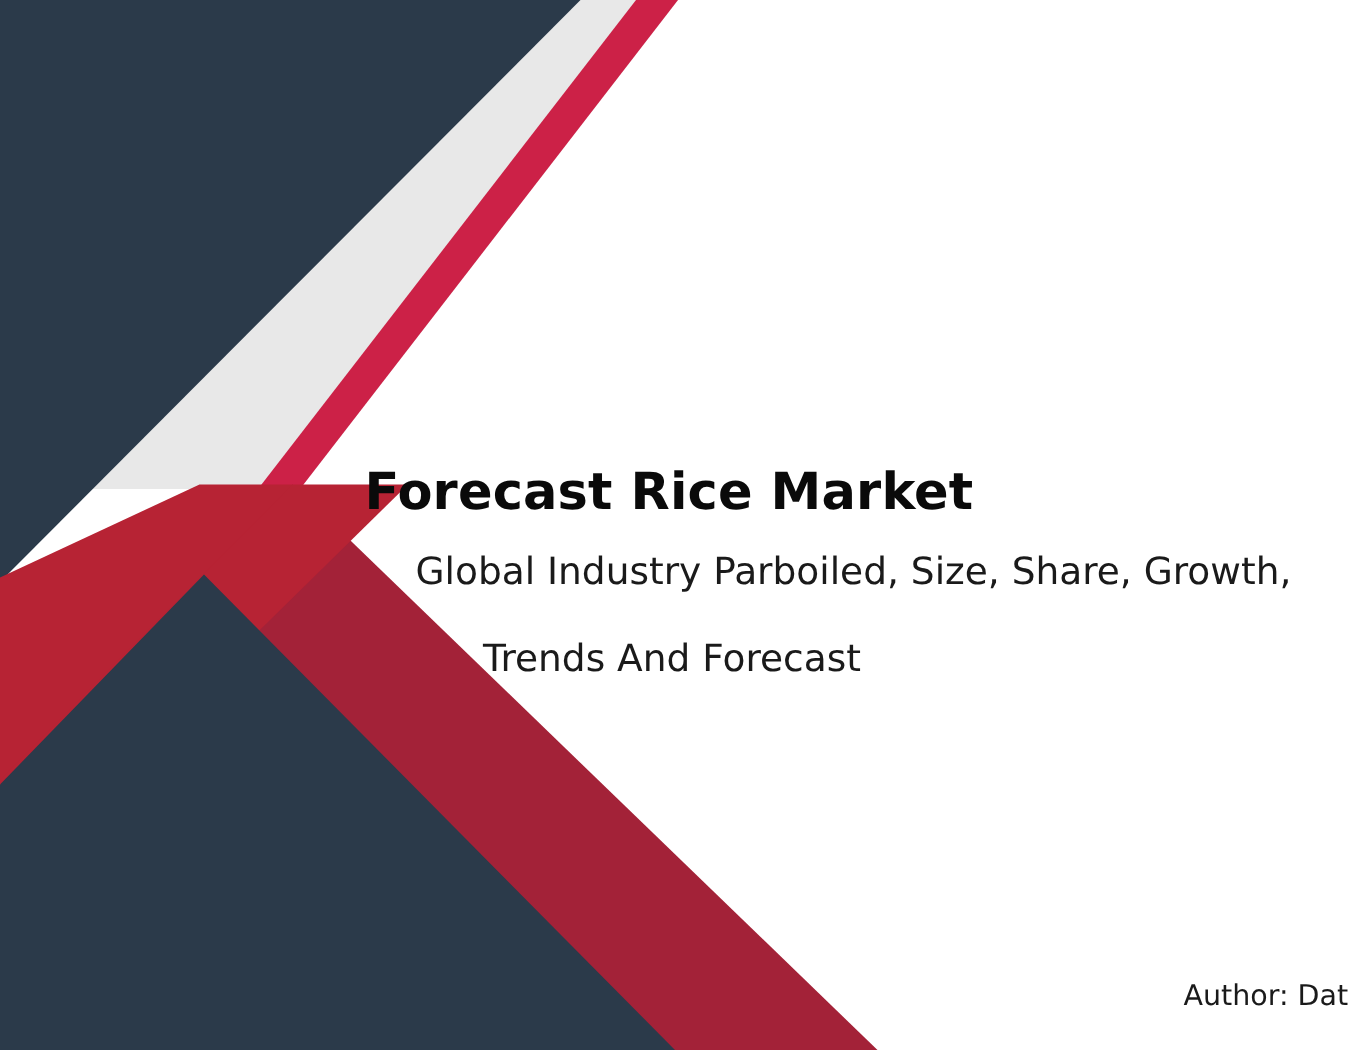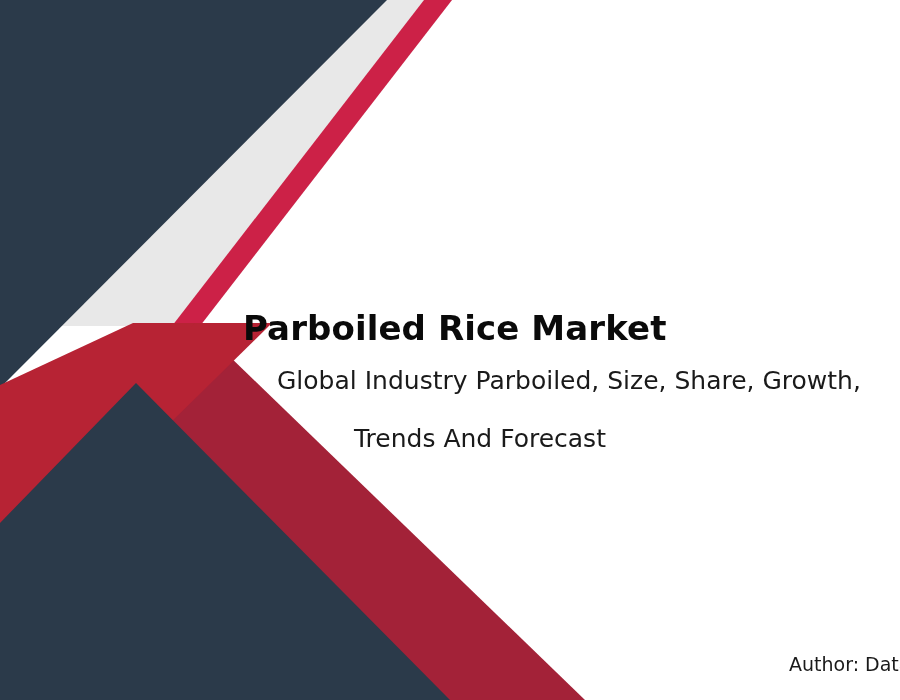--- a/index.html
+++ b/index.html
@@ -53,21 +53,20 @@
   }
   #subtitle-line-2 {
     position: absolute;
     left: 322px;
     top: 425px;
     font-size: 25px;
     font-weight: normal;
     color: #1a1a1a;
     white-space: nowrap;
     line-height: 1.15;
-    margin-left: 32px;
   }
   #author-credit {
     position: absolute;
     left: 789px;
     top: 653px;
     font-size: 19px;
     font-weight: normal;
     color: #1a1a1a;
     white-space: nowrap;
   }
@@ -92,21 +91,21 @@
     <polygon points="195,323 272,323 0,590 0,452" fill="#b72334"></polygon>
 
     <polygon points="195,323 0,520 0,385 133,323" fill="#b72334"></polygon>
 
     <polygon points="136,383 450,700 0,700 0,523" fill="#2b3a4a"></polygon>
 
   </svg>
 
   <div class="text-layer">
 
-    <div id="page-title">Parboiled Rice Market</div>
+    <div id="page-title">Forecast Rice Market</div>
 
     <div id="subtitle-line-1">Global Industry Parboiled, Size, Share, Growth,</div>
 
     <div id="subtitle-line-2">Trends And Forecast</div>
 
     <div id="author-credit">Author: Data</div>
 
   </div>
 
 </div>

